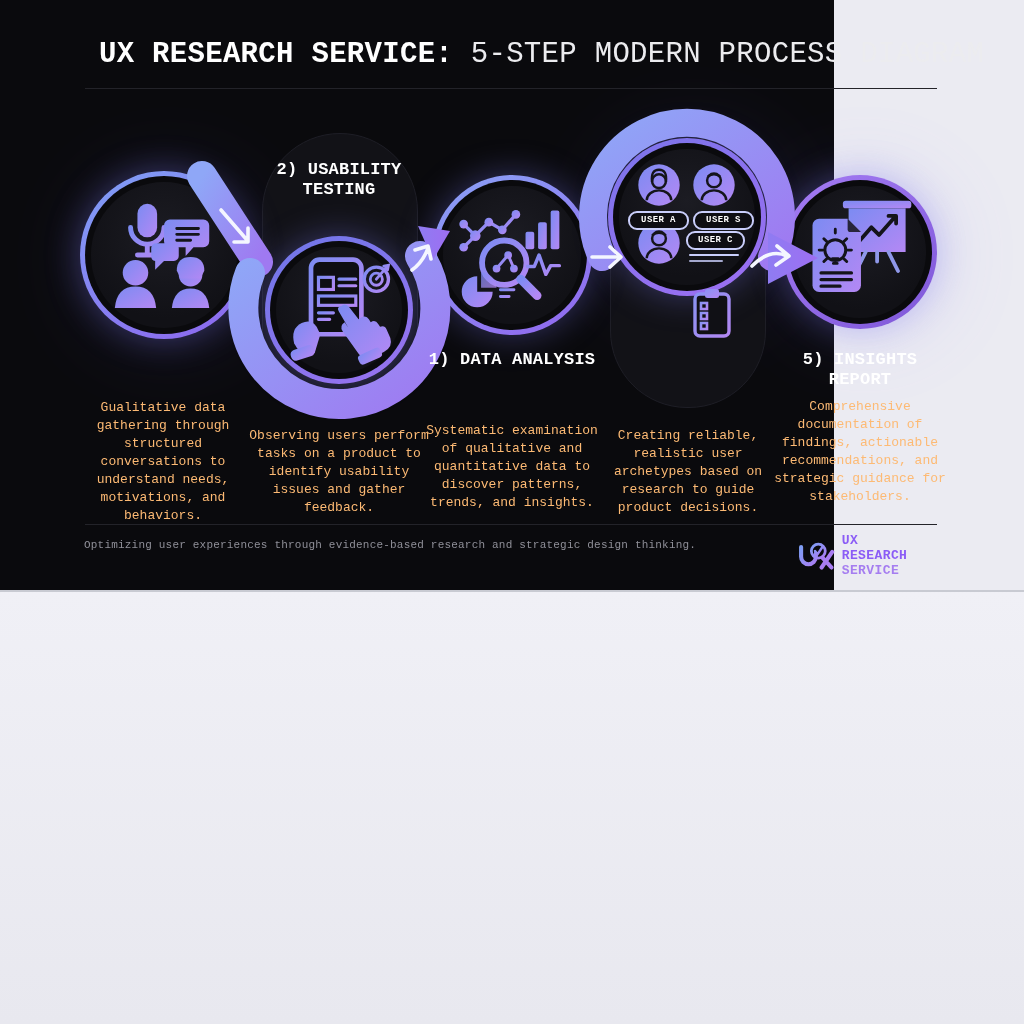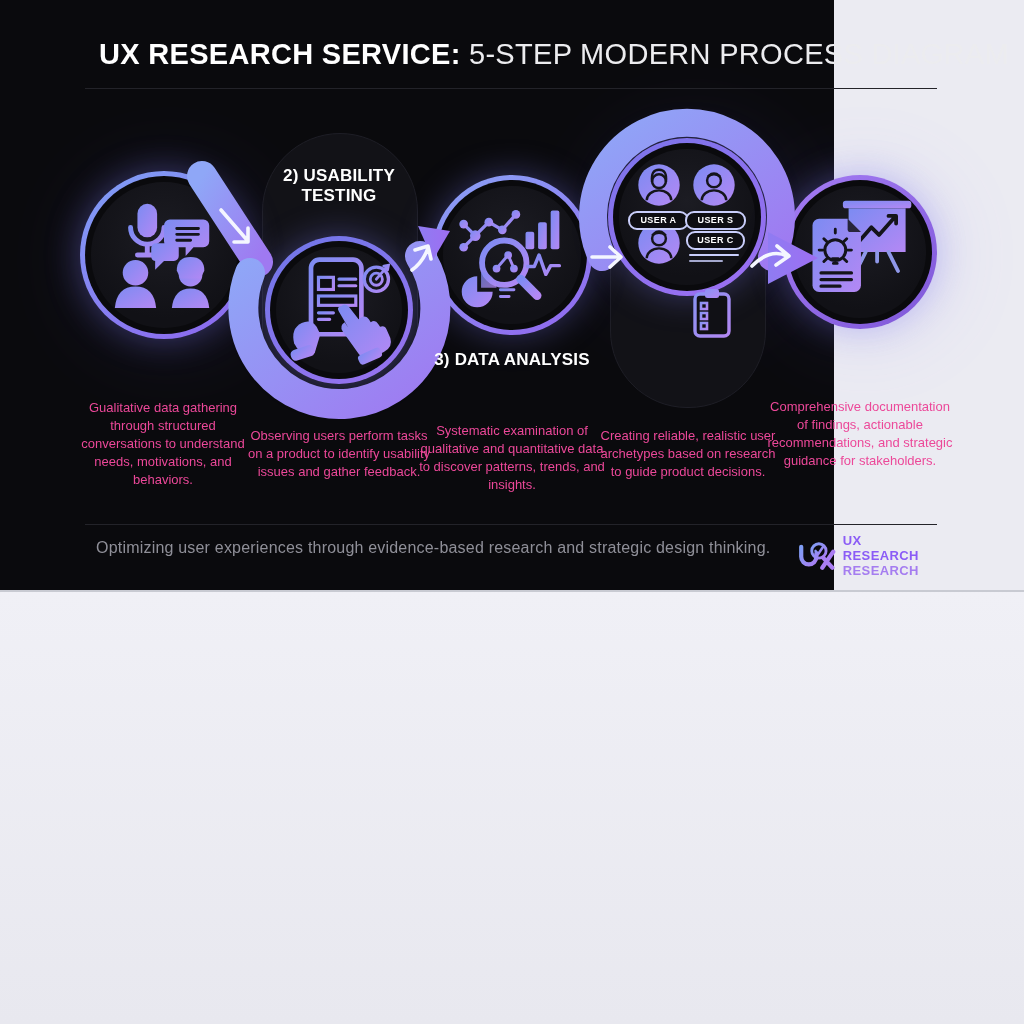--- a/index.html
+++ b/index.html
@@ -1,18 +1,18 @@
 <!DOCTYPE html>
 <html><head>
 <meta charset="utf-8">
 <style>
   html,body{margin:0;padding:0;background:#dcdce4;}
   .stage{position:relative;width:1024px;height:1024px;overflow:hidden;background:#ebebf2;
          font-family:"Liberation Sans",sans-serif;}
-  .board{position:absolute;left:0;top:0;width:834px;height:590px;background:#0a0a0d;}
+  .board{position:absolute;left:0;top:0;width:834px;height:590px;background:#0a0a0d;font-family:Liberation Mono, monospace;}
   .glow{position:absolute;border-radius:50%;filter:blur(45px);opacity:.16;background:#7b6cf0;pointer-events:none;}
 
   
   .title{position:absolute;left:99px;top:38px;font-size:29px;color:#fff;letter-spacing:.3px;white-space:nowrap;}
   .title .b{font-weight:800;}
   .title .r{font-weight:500;color:#ececef;}
   .hdiv{position:absolute;left:85px;top:88px;width:852px;height:1px;background:#232329;}
 
   
   .capsule{position:absolute;background:#121217;border:1px solid #1e1e26;z-index:1;}
@@ -30,45 +30,45 @@
   .n2{left:265px;top:236px;width:148px;height:148px;background:linear-gradient(150deg,#6f77e8,#9a72f0);}
   .n3{left:432px;top:175px;width:160px;height:160px;background:linear-gradient(150deg,#8aa2f6,#9166ee);}
   .n4{left:608px;top:138px;width:158px;height:158px;background:linear-gradient(150deg,#7b74ea,#9d6ff2);}
   .n5{left:783px;top:175px;width:154px;height:154px;background:linear-gradient(140deg,#a47cf4,#7e57d8);}
 
   .connectors{position:absolute;left:0;top:0;z-index:4;pointer-events:none;}
 
   
   .shead{position:absolute;z-index:5;color:#fff;font-weight:700;font-size:17px;line-height:1.2;
          text-align:center;letter-spacing:.2px;}
-  .sdesc{position:absolute;z-index:5;color:#ec4899;font-size:13px;line-height:1.38;text-align:center;}
+  .sdesc{position:absolute;z-index:5;color:#fdba74;font-size:13px;line-height:1.38;text-align:center;}
   .h1{left:78px;top:350px;width:170px;}   .d1{left:70px;top:399px;width:186px;}
-  .h2{left:268px;top:166px;width:142px;}  .d2{left:245px;top:427px;width:188px;text-align:center;}
+  .h2{left:268px;top:160px;width:142px;}  .d2{left:245px;top:427px;width:188px;text-align:center;}
   .h3{left:427px;top:350px;width:170px;}  .d3{left:419px;top:422px;width:186px;}
   .h4{left:602px;top:341px;width:170px;}  .d4{left:594px;top:427px;width:188px;}
   .h5{left:775px;top:350px;width:170px;}  .d5{left:767px;top:398px;width:186px;}
 
   
   .persona-box{position:absolute;left:0;top:0;width:136px;height:136px;}
   .avatar{position:absolute;width:46px;height:46px;}
   .av-a{left:17px;top:13px;} .av-s{left:72px;top:13px;} .av-c{left:17px;top:71px;}
   .pill{position:absolute;height:15px;border:2px solid #c9cefb;border-radius:9px;background:#0e0e13;
         color:#fff;font-size:9px;font-weight:700;letter-spacing:.4px;line-height:15px;text-align:center;}
   .pill-a{left:9px;top:62px;width:57px;}
-  .pill-s{left:66px;top:62px;width:57px;}
+  .pill-s{left:74px;top:62px;width:57px;}
   .pill-c{left:67px;top:82px;width:55px;}
   .pline{position:absolute;height:2px;background:#c9cefb;border-radius:2px;}
   .pl1{left:70px;top:105px;width:50px;}
   .pl2{left:70px;top:111px;width:34px;opacity:.8;}
 
   .clipboard{position:absolute;left:691px;top:287px;z-index:5;}
 
   
   .fdiv{position:absolute;left:85px;top:524px;width:852px;height:1px;background:#232329;}
-  .tagline{position:absolute;left:96px;top:539px;font-size:16px;color:#8f8f98;letter-spacing:.2px;z-index:5;}
+  .tagline{position:absolute;left:84px;top:539px;font-size:11px;color:#8f8f98;letter-spacing:.2px;z-index:5;}
   .logo{position:absolute;left:797px;top:533px;display:flex;align-items:center;gap:7px;z-index:5;}
   .logo-text{font-size:13px;font-weight:800;line-height:15px;letter-spacing:.4px;}
   .logo-l1{color:#8b5cf6;} .logo-l2{color:#a57df0;}
 
   
   .bottom{position:absolute;left:0;top:590px;width:1024px;height:434px;
           background:linear-gradient(180deg,#f0f0f6,#e8e8ef);}
   .bottom-edge{position:absolute;left:0;top:0;width:100%;height:2px;background:#a7abb5;opacity:.55;}
 </style>
 </head>
@@ -308,43 +308,44 @@
           <path d="M19 82 h32 M19 89 h32 M19 96 h20" stroke="#14141a" stroke-width="3.4" stroke-linecap="round"></path>
         </g>
       </svg>
     </div>
         </div>
       </div>
 
     <div class="shead h2">2) USABILITY TESTING</div>
     <div class="sdesc d1">Gualitative data gathering through structured conversations to understand needs, motivations, and behaviors.</div>
     <div class="sdesc d2">Observing users perform tasks on a product to identify usability issues and gather feedback.</div>
-    <div class="shead h3">3) DATA ANALYSIS</div>
+    <div class="shead h3">1) DATA ANALYSIS</div>
     <div class="sdesc d3">Systematic examination of qualitative and quantitative data to discover patterns, trends, and insights.</div>
     <div class="sdesc d4">Creating reliable, realistic user archetypes based on research to guide product decisions.</div>
+    <div class="shead h5">5) INSIGHTS REPORT</div>
     <div class="sdesc d5">Comprehensive documentation of findings, actionable recommendations, and strategic guidance for stakeholders.</div>
 
     <div class="fdiv"></div>
     <div class="tagline">Optimizing user experiences through evidence-based research and strategic design thinking.</div>
     <div class="logo">
       <svg width="46" height="38" viewBox="0 0 46 38">
         <defs>
             <linearGradient id="gl" x1="0" y1="0" x2="1" y2="1">
           <stop offset="0" stop-color="#7f9ef5"></stop>
               <stop offset="1" stop-color="#a97df2"></stop>
             </linearGradient>
           </defs>
         <path d="M5 8 v12 a9 9 0 0 0 18 0 v-4" stroke="url(#gl)" stroke-width="5" fill="none" stroke-linecap="round"></path>
         <circle cx="26" cy="13" r="8.5" stroke="url(#gl)" stroke-width="3.4" fill="none"></circle>
         <path d="M22 13 l3 4 l6 -9" stroke="url(#gl)" stroke-width="3" fill="none" stroke-linecap="round" stroke-linejoin="round"></path>
         <path d="M31 21 L42 33 M43 14 L30 33" stroke="#a97df2" stroke-width="5" stroke-linecap="round"></path>
       </svg>
       <div class="logo-text">
         <div class="logo-l1">UX RESEARCH</div>
-        <div class="logo-l2">RESEARCH</div>
+        <div class="logo-l2">SERVICE</div>
       </div>
     </div>
   </div>
 
   <div class="bottom">
     <div class="bottom-edge"></div>
   </div>
 
 </div>
 

